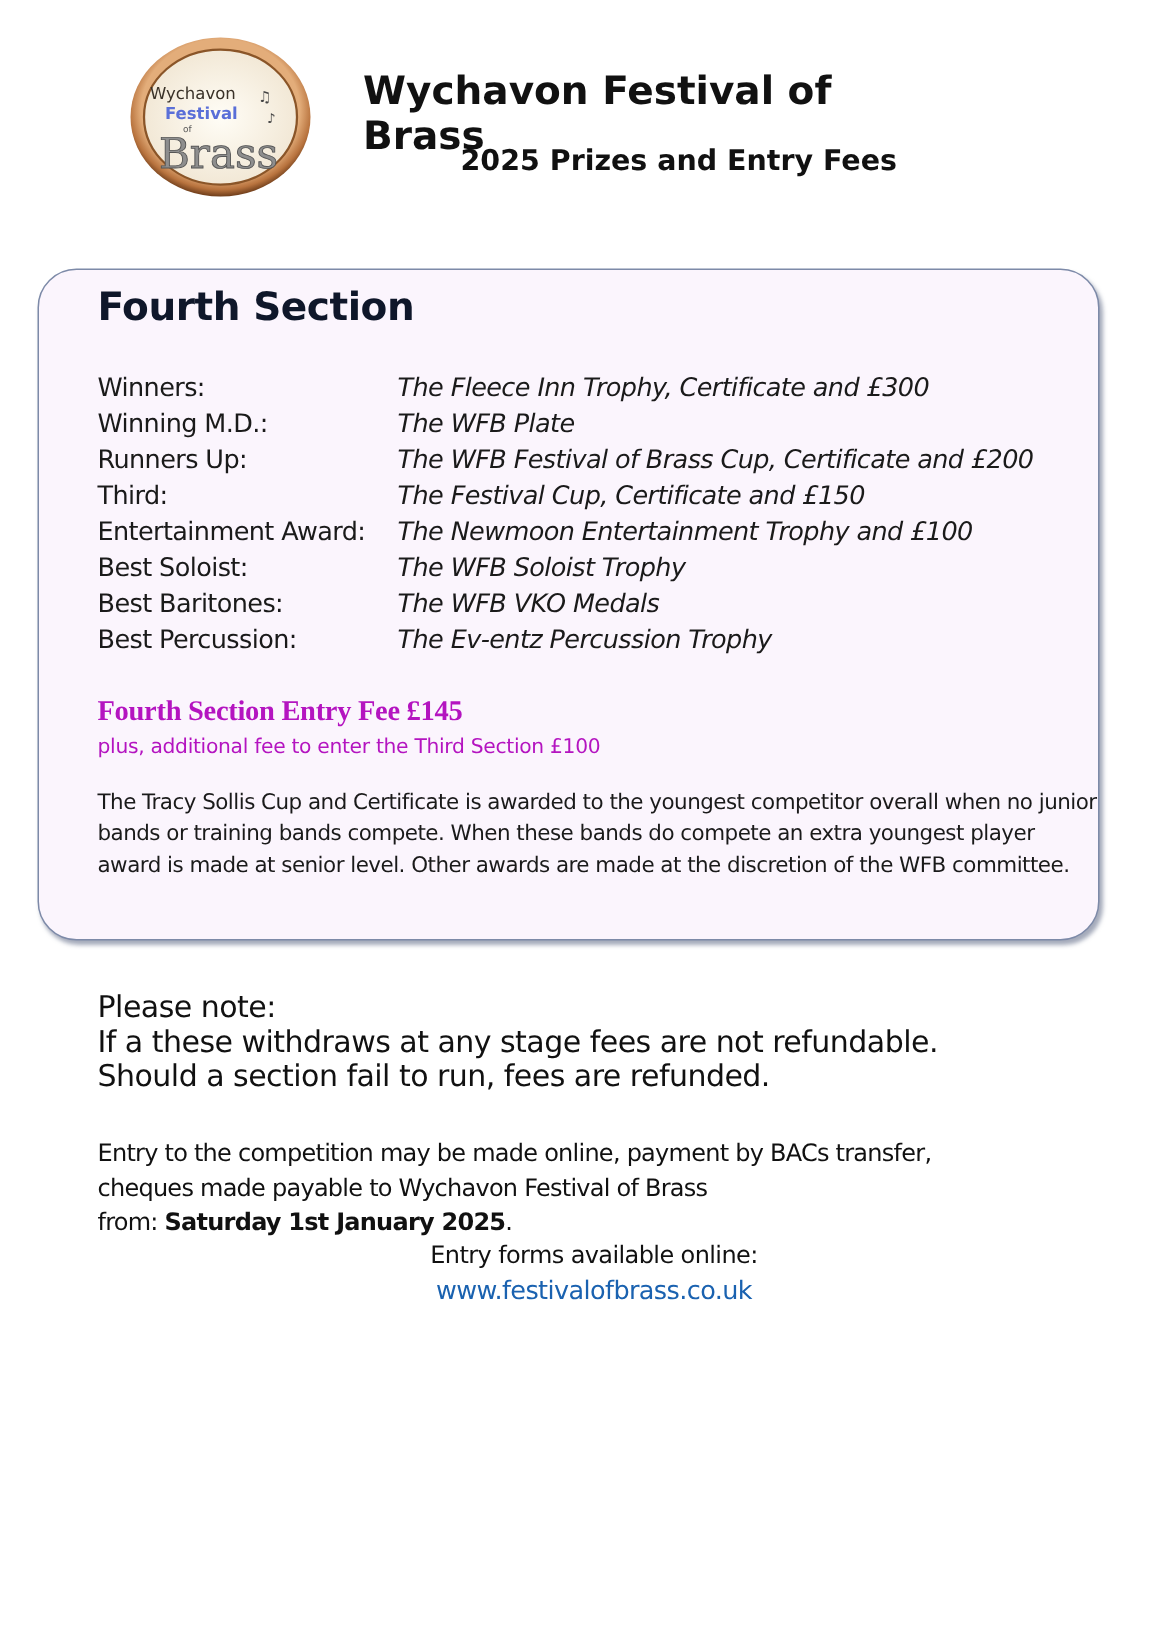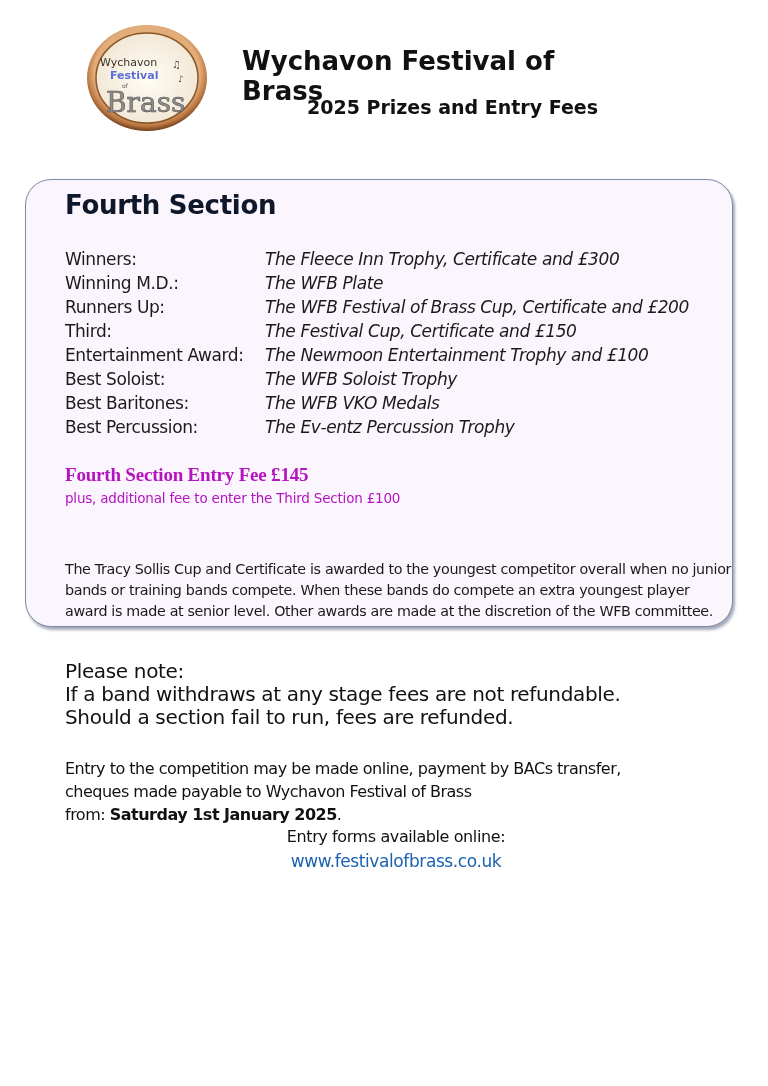--- a/index.html
+++ b/index.html
@@ -34,21 +34,21 @@
   .fee-title {
     position: absolute; left: 65px; top: 464px;
     font-weight: bold; font-size: 19px; color: #b414c0; letter-spacing: -0.2px; font-family: Liberation Serif, serif;
   }
   .fee-sub {
     position: absolute; left: 65px; top: 490px;
     font-size: 13.5px; color: #b414c0; letter-spacing: -0.2px;
   }
   .note-para {
     position: absolute; left: 65px; top: 525px; width: 670px;
-    font-size: 14.3px; line-height: 21px; color: #1a1a1a; letter-spacing: -0.35px; margin-top: 34px;
+    font-size: 14.3px; line-height: 21px; color: #1a1a1a; letter-spacing: -0.35px;
   }
   .please {
     position: absolute; left: 65px; top: 660px; width: 640px;
     font-size: 20px; line-height: 23px; color: #111; letter-spacing: -0.35px;
   }
   .entry {
     position: absolute; left: 65px; top: 757px; width: 690px;
     font-size: 16px; line-height: 23px; color: #111; letter-spacing: -0.5px;
   }
   .entry b { font-weight: bold; }
@@ -128,21 +128,21 @@
     <span class="prize-value">The Ev-entz Percussion Trophy</span>
   </div>
 </div>
 
 <div class="fee-title">Fourth Section Entry Fee £145</div>
 <div class="fee-sub">plus, additional fee to enter the Third Section £100</div>
 <div class="note-para">The Tracy Sollis Cup and Certificate is awarded to the youngest competitor overall when no junior bands or training bands compete. When these bands do compete an extra youngest player award is made at senior level. Other awards are made at the discretion of the WFB committee.</div>
 
 <div class="please">
   <div>Please note:</div>
-  <div>If a band withdraws at any stage fees are not refundable.</div>
+  <div>If a these withdraws at any stage fees are not refundable.</div>
   <div>Should a section fail to run, fees are refunded.</div>
 </div>
 
 <div class="entry">
   <div>Entry to the competition may be made online, payment by BACs transfer,</div>
   <div>cheques made payable to Wychavon Festival of Brass</div>
   <div><span>from: </span><b>Saturday 1st January 2025</b><span>.</span></div>
 </div>
 
 <div class="forms">Entry forms available online:</div>

